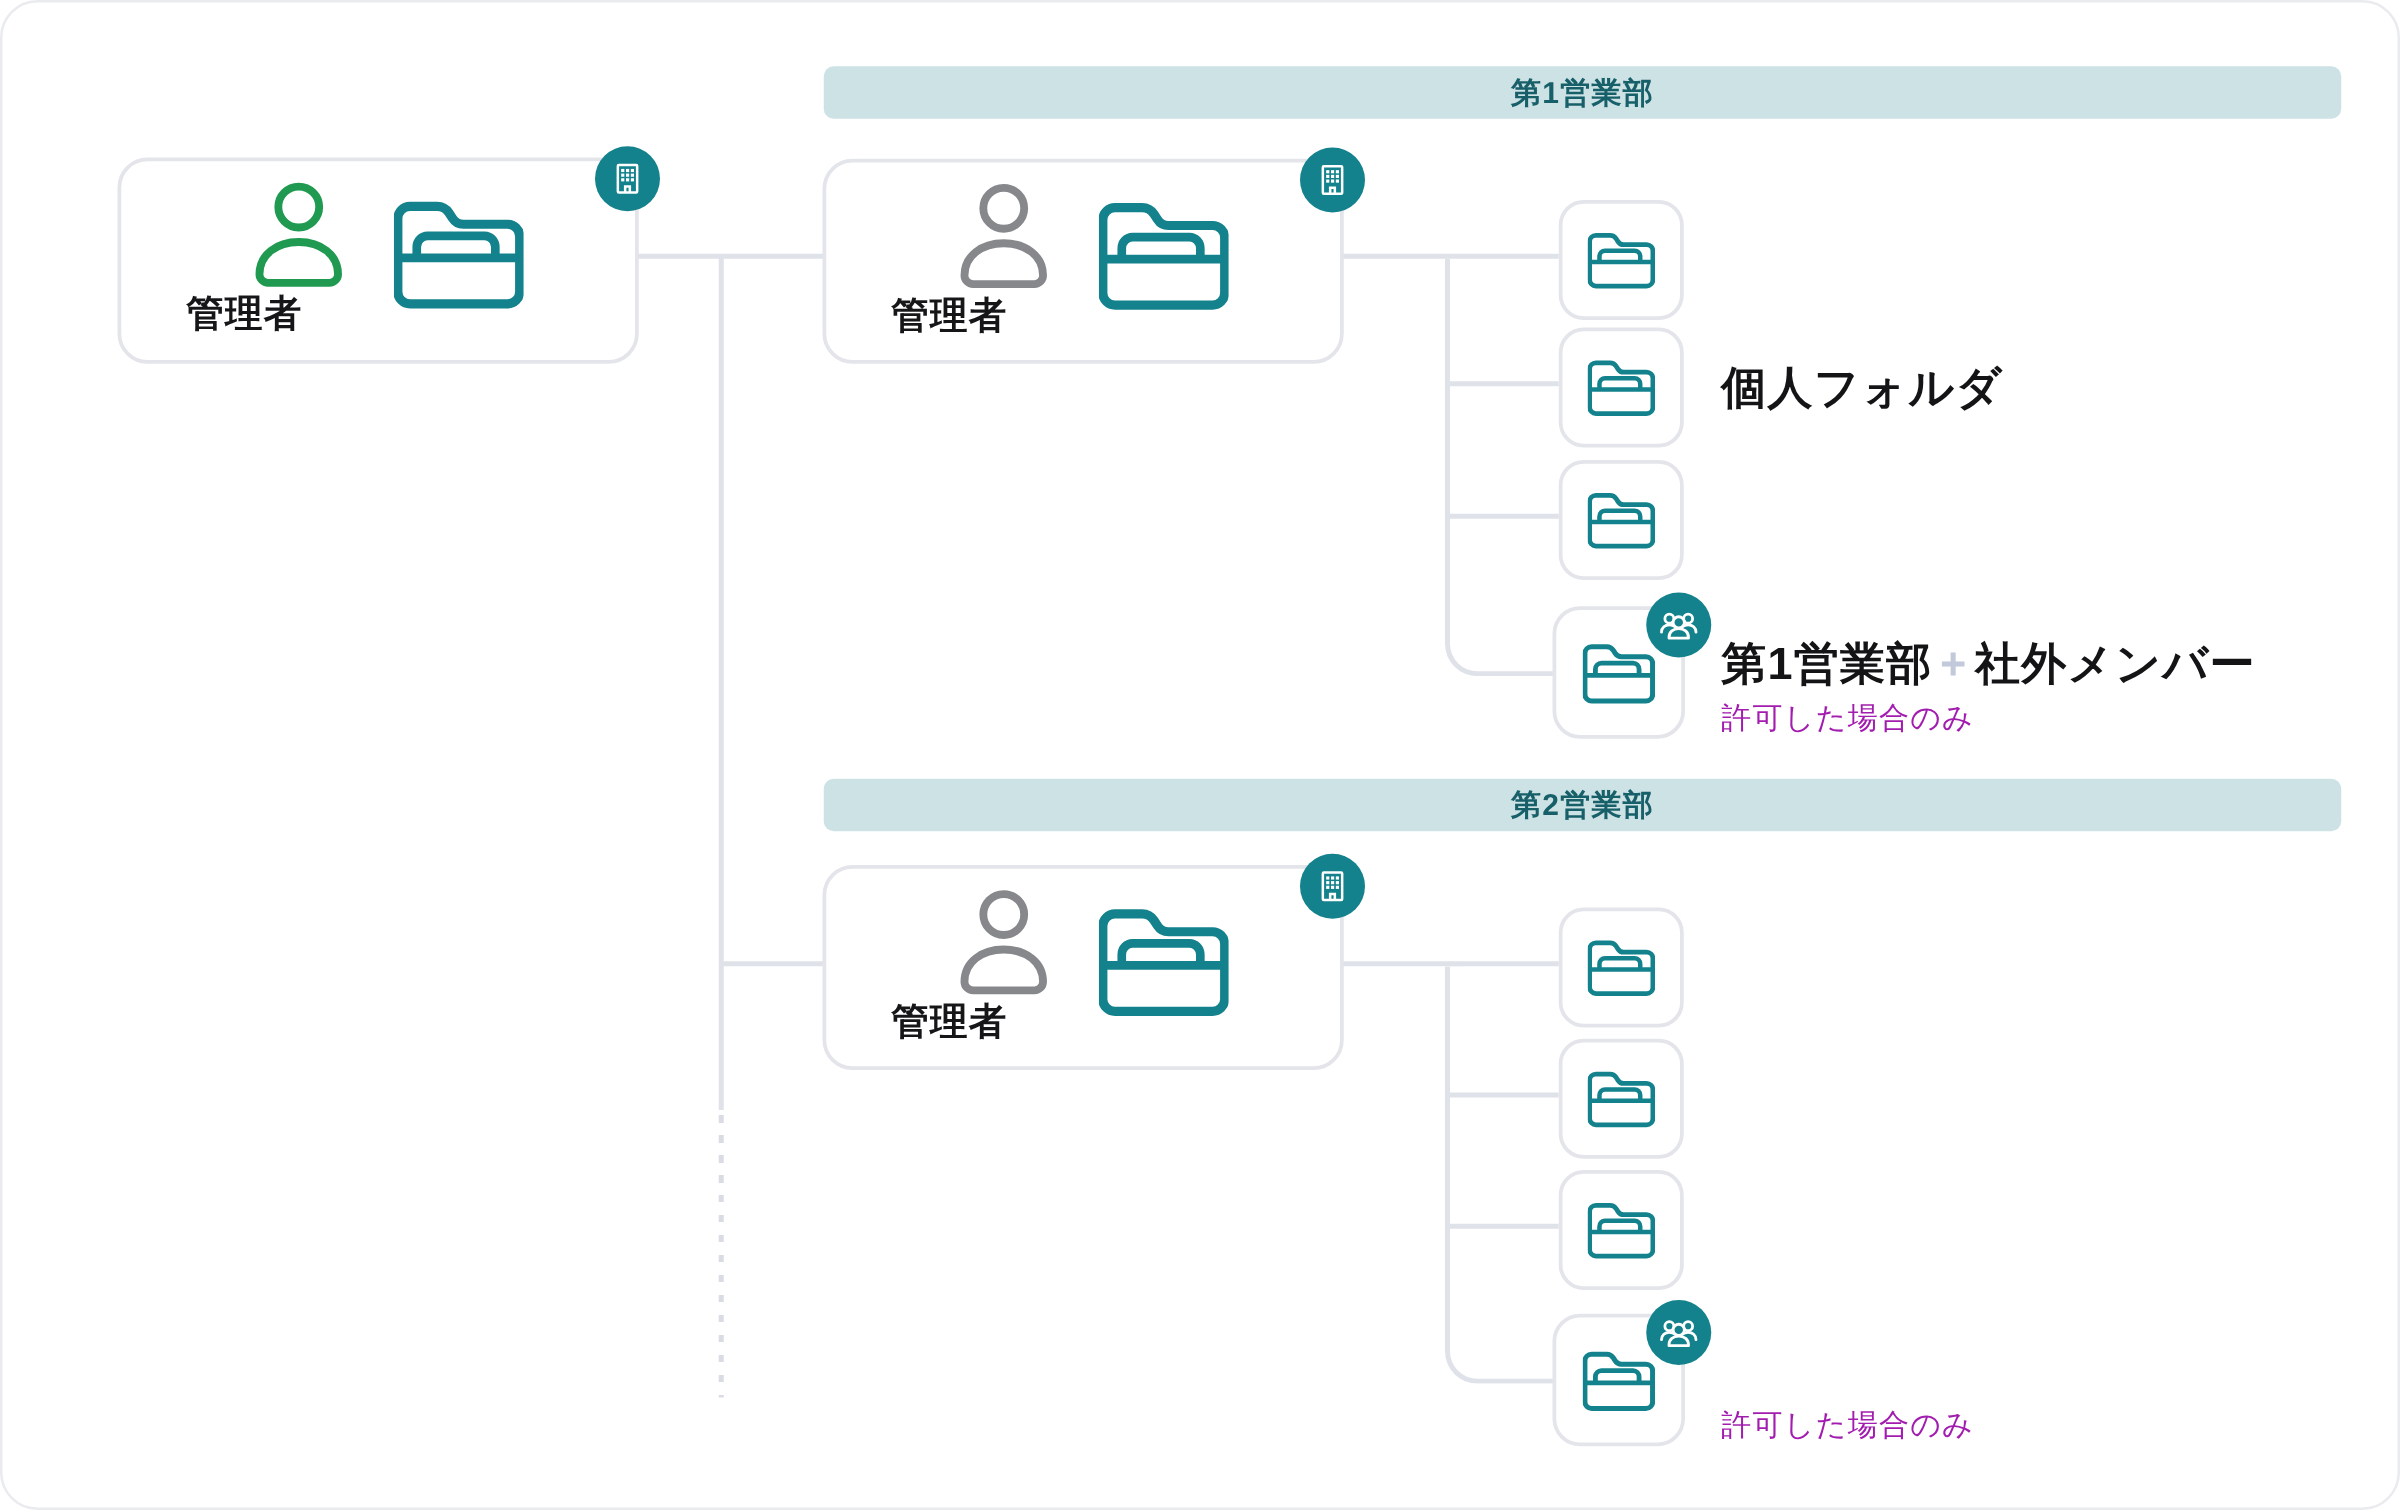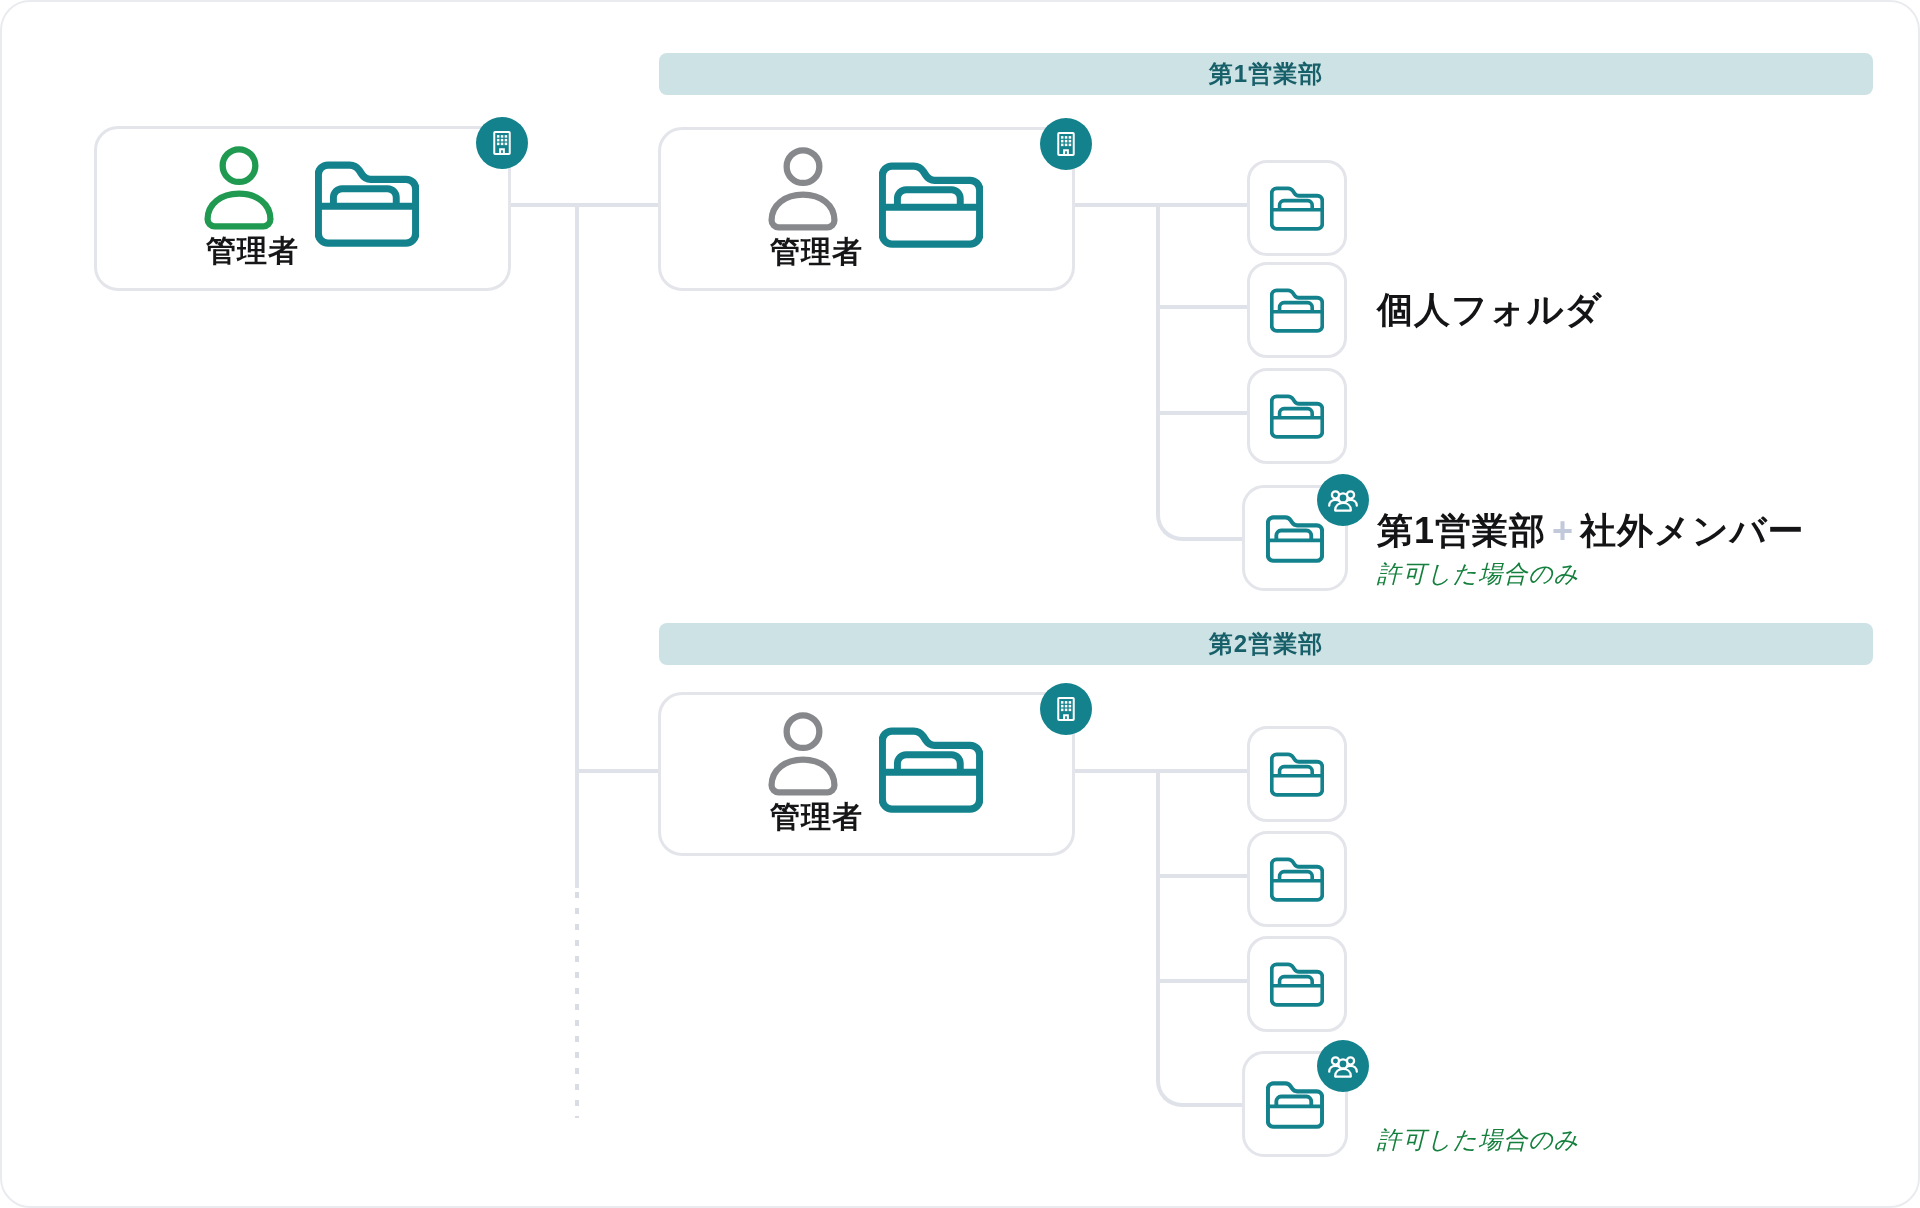--- a/index.html
+++ b/index.html
@@ -7,41 +7,41 @@
   .canvas{position:relative;width:1916px;height:1204px;margin:0 auto;background:#fff;
           border:2px solid #e9ebef;border-radius:30px;overflow:hidden;}
   
   .cline{position:absolute;background:#dfe2e8;}
   .cl-corner{position:absolute;background:transparent;border-left:4px solid #dfe2e8;
              border-bottom:4px solid #dfe2e8;border-bottom-left-radius:26px;}
   .cl-dash{position:absolute;width:4px;background:repeating-linear-gradient(to bottom,#d9dce2 0 6px,transparent 6px 16px);}
   
   .card{position:absolute;width:411px;height:158px;background:#fff;border:3px solid #e3e5ea;border-radius:24px;}
   .card .person{position:absolute;left:104px;top:14px;}
-  .card .admin-label{position:absolute;left:52px;top:102px;width:150px;text-align:right;
+  .card .admin-label{position:absolute;left:52px;top:102px;width:150px;text-align:left;
                      font-size:30px;font-weight:bold;color:#161618;letter-spacing:1px;}
   .card .folder-big{position:absolute;left:218px;top:26px;}
   .badge{position:absolute;width:52px;height:52px;border-radius:50%;background:#13828c;
          display:flex;align-items:center;justify-content:center;}
   .badge-building{right:-20px;top:-12px;}
   
   .hbar{position:absolute;left:657px;width:1214px;height:42px;background:#cde2e4;border-radius:8px;
         display:flex;align-items:center;justify-content:center;
         font-size:24px;font-weight:bold;color:#175f69;letter-spacing:1px;}
   
   .tile{position:absolute;left:1245px;width:94px;height:90px;background:#fff;border:3px solid #e3e5ea;
         border-radius:20px;display:flex;align-items:center;justify-content:center;}
   .tile.big{left:1240px;width:100px;height:100px;border-radius:22px;}
   .tile .badge{right:-24px;top:-14px;}
   
   .caption{position:absolute;left:72px;top:300px;width:450px;text-align:center;
            font-size:26px;line-height:40px;color:#1c1c1e;}
   .flabel{position:absolute;left:1375px;font-size:36px;font-weight:bold;color:#141416;letter-spacing:1px;}
   .flabel .plus{color:#c2c9da;font-weight:bold;padding:0 6px;}
-  .sublabel{position:absolute;left:1375px;font-size:24px;color:#15803d;letter-spacing:1px;font-style:italic;}
+  .sublabel{position:absolute;left:1375px;font-size:24px;color:#a21caf;letter-spacing:1px;}
   svg{display:block;}
 </style>
 </head>
 <body>
 
 <svg width="0" height="0" style="position:absolute">
   <defs>
     <symbol id="sym-folder" viewBox="0 0 48 44">
       <path d="M16 4.5 c1.9 0 3.4 0.9 4.4 2.4 l1.3 2 c0.9 1.4 2.4 2.2 4 2.2 H42 c2.5 0 4.5 2 4.5 4.5 V36 c0 2.5 -2 4.5 -4.5 4.5 H6 c-2.5 0 -4.5 -2 -4.5 -4.5 V9 c0 -2.5 2 -4.5 4.5 -4.5 Z" fill="none" stroke="currentColor" stroke-width="3.4" stroke-linejoin="round"></path>
       <path d="M8.5 23 v-3.5 c0-2.3 1.8-4.1 4-4.1 h21 c2.2 0 4 1.8 4 4.1 V23" fill="none" stroke="currentColor" stroke-width="3.2" stroke-linejoin="round"></path>

